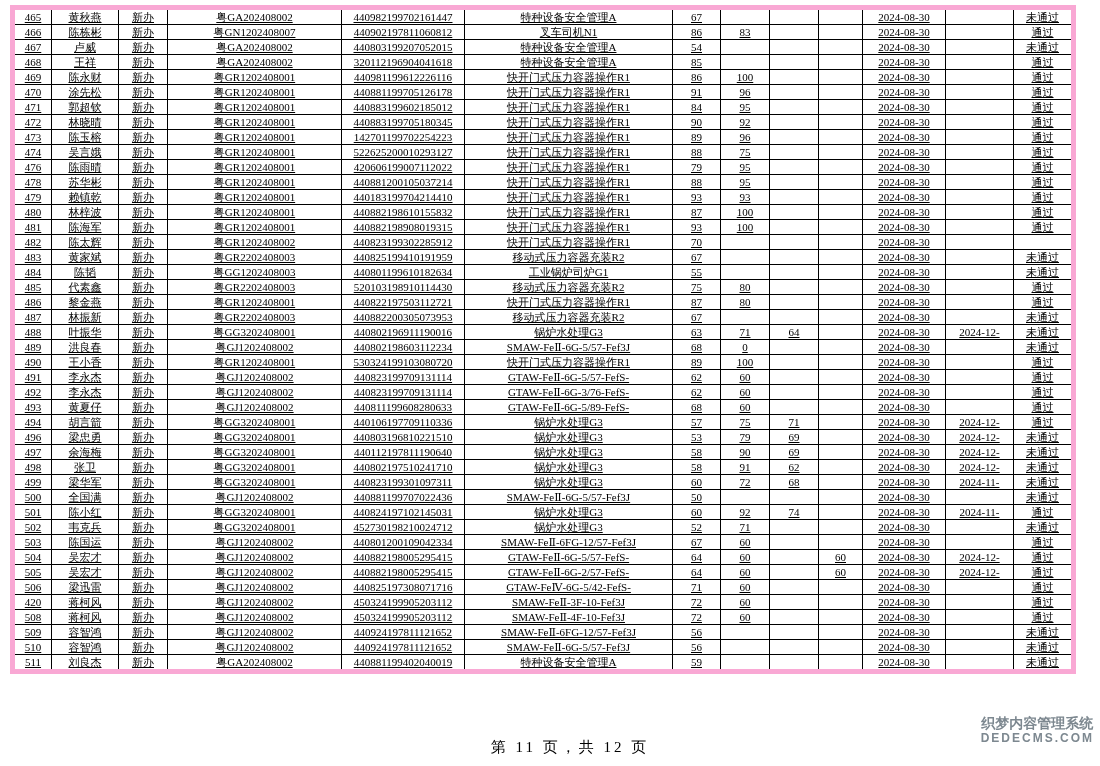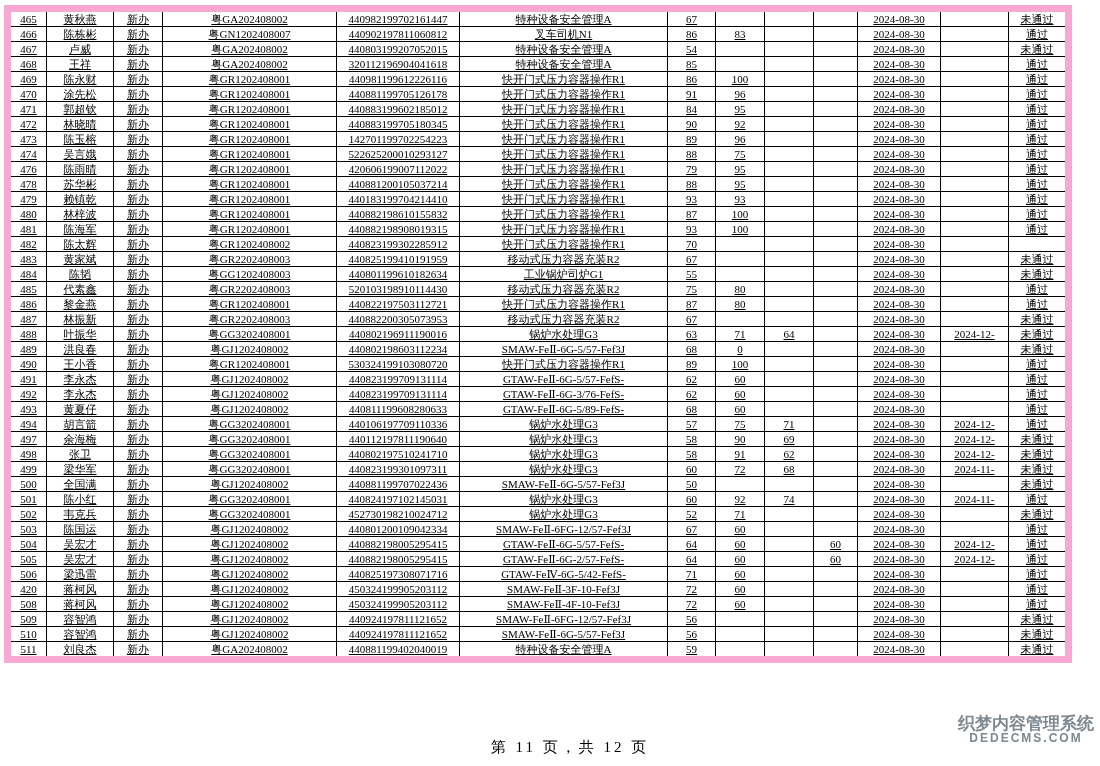--- a/index.html
+++ b/index.html
@@ -2,23 +2,23 @@
 <html><head>
 <meta charset="utf-8">
 <style>
   html,body{margin:0;padding:0;}
   body{
     width:1100px;height:766px;background:#ffffff;position:relative;
     font-family:"Liberation Serif","DejaVu Serif",serif;color:#000;
     overflow:hidden;
   }
   table.results{
-    position:absolute;left:4px;top:5px;
+    position:absolute;left:10px;top:5px;
     border-collapse:collapse;table-layout:fixed;
-    border:7px solid #f9a8d4;
+    border:5px solid #f9a8d4;
   }
   table.results td{
     border:1px solid #000;
     height:14px;line-height:13px;
     font-size:11px;text-align:center;vertical-align:middle;
     padding:0 1px;white-space:nowrap;overflow:hidden;
     text-decoration:underline;
     text-underline-offset:1px;
   }
   .c-seq{width:39px;} .c-name{width:67px;} .c-type{width:49px;}
@@ -29,21 +29,21 @@
     position:absolute;left:0;top:730px;width:1100px;
     text-align:center;font-size:15px;letter-spacing:3px;
     text-indent:40px;color:#000;margin-top:8px;
   }
   .watermark{
     position:absolute;right:6px;top:716px;
     text-align:center;font-weight:bold;
     font-family:"Liberation Sans","DejaVu Sans",sans-serif;
     text-shadow:1px 1px 0 #ffffff;
   }
-  .watermark .wm-cn{font-size:17px;line-height:15px;text-align:center;}
+  .watermark .wm-cn{font-size:14px;line-height:15px;text-align:center;}
   .watermark .wm-en{font-size:12px;line-height:15px;letter-spacing:2px;}
 </style>
 </head>
 <body style="background: rgb(255, 255, 255);">
 
 <table class="results">
   <colgroup>
     <col class="c-seq">
       <col class="c-name">
       <col class="c-type">
@@ -473,20 +473,35 @@
         <td>锅炉水处理G3</td>
         <td>57</td>
         <td>75</td>
         <td>71</td>
         <td></td>
         <td>2024-08-30</td>
         <td>2024-12-</td>
         <td>通过</td>
       </tr>
       <tr>
+        <td>496</td>
+        <td>梁忠勇</td>
+        <td>新办</td>
+        <td>粤GG3202408001</td>
+        <td>440803196810221510</td>
+        <td>锅炉水处理G3</td>
+        <td>53</td>
+        <td>79</td>
+        <td>69</td>
+        <td></td>
+        <td>2024-08-30</td>
+        <td>2024-12-</td>
+        <td>未通过</td>
+      </tr>
+      <tr>
         <td>497</td>
         <td>余海梅</td>
         <td>新办</td>
         <td>粤GG3202408001</td>
         <td>440112197811190640</td>
         <td>锅炉水处理G3</td>
         <td>58</td>
         <td>90</td>
         <td>69</td>
         <td></td>

